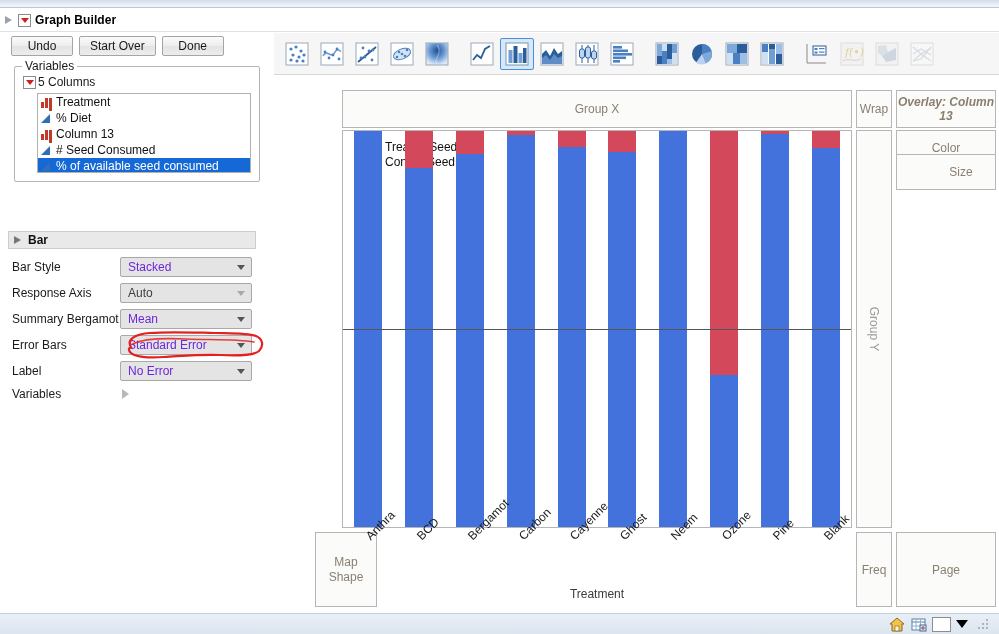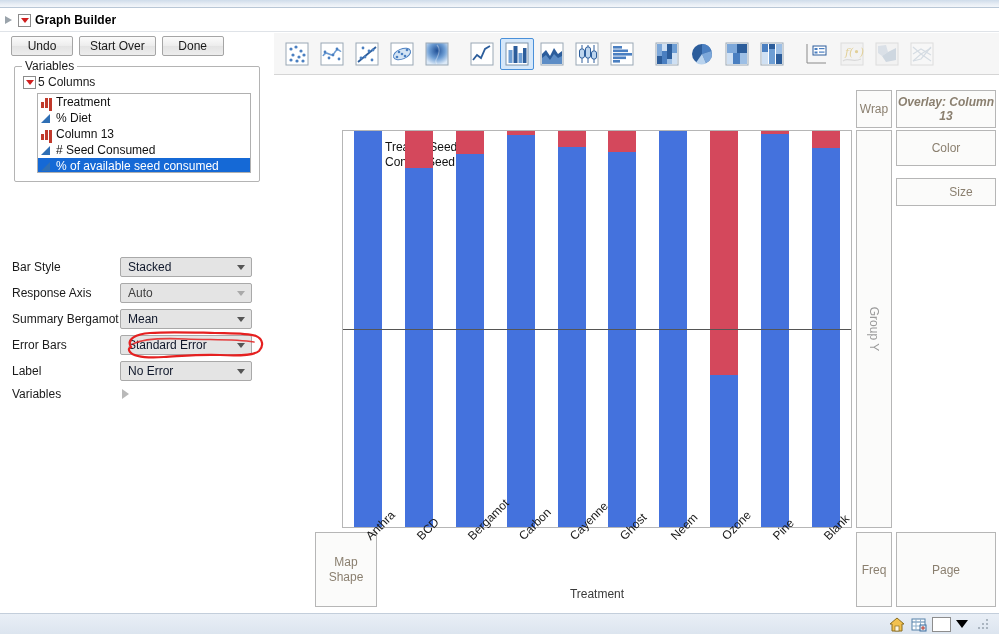--- a/index.html
+++ b/index.html
@@ -106,21 +106,21 @@
   .barhdr .discl-tri::after { border-left-color: #6f787f; }
 
   .proprow {
     position: absolute; left: 12px; height: 22px; display: flex; align-items: center;
   }
   .proplabel { width: 108px; font-size: 12px; color: #1a1a1a; }
   .propsel {
     width: 132px; height: 20px; background: #e4e4e4;
     border: 1px solid #a9a9a9; border-radius: 2px;
     display: flex; align-items: center; padding: 0 4px 0 7px;
-    font-size: 12px; color: #0f172a; position: relative; cursor: default;
+    font-size: 12px; color: #6d28d9; position: relative; cursor: default;
   }
   .propsel.disabled { color: #404040; }
   .propsel .chev {
     position: absolute; right: 6px; top: 50%; margin-top: -2px;
     border-left: 4px solid transparent; border-right: 4px solid transparent;
     border-top: 5px solid #555;
   }
   .propsel.disabled .chev { border-top-color: #a9a9a9; }
   .rtri {
     width: 12px; height: 14px; position: relative;
@@ -163,21 +163,21 @@
     font-size: 12px; color: #8a7f6f; text-align: center; cursor: default;
   }
 
   #groupx { left: 68px; top: 14px; width: 510px; height: 38px; }
   #wrapzone { left: 582px; top: 14px; width: 36px; height: 38px; }
   #overlayzone {
     left: 622px; top: 14px; width: 100px; height: 38px;
     font-style: italic; font-weight: bold; color: #8a7f6f; line-height: 14px;
   }
   #colorzone { left: 622px; top: 54px; width: 100px; height: 36px; }
-  #sizezone  { left: 622px; top: 102px; width: 100px; height: 28px; padding-left: 30px; }
+  #sizezone  { left: 622px; top: 78px; width: 100px; height: 36px; padding-left: 30px; }
   #groupy { left: 582px; top: 54px; width: 36px; height: 398px; border: 1px solid #b6b6b6; background: #fbfbfa; }
   #groupy .gytext {
     position: absolute; left: 50%; top: 50%;
     transform: translate(-50%,-50%) rotate(90deg);
     font-size: 12px; color: #9a9a9a; white-space: nowrap;
   }
   #mapshape { left: 4px; top: 456px; width: 62px; height: 75px; line-height: 15px; margin-left: 37px; }
   #freqzone { left: 582px; top: 456px; width: 36px; height: 75px; }
   #pagezone { left: 622px; top: 456px; width: 100px; height: 75px; }
 
@@ -272,20 +272,24 @@
           <span class="vicon cont"></span>
           <span># Seed Consumed</span>
         </div>
         <div class="varitem sel">
           <span class="vicon cont"></span>
           <span>% of available seed consumed</span>
         </div>
       </div>
     </div>
 
+    <div class="barhdr">
+      <span class="discl-tri"></span>
+      <span>Bar</span>
+    </div>
 
     <div class="proprow" style="top:223px;">
       <span class="proplabel">Bar Style</span>
       <span class="propsel">
         <span>Stacked</span>
         <span class="chev"></span>
       </span>
     </div>
 
     <div class="proprow" style="top:249px;">
@@ -550,20 +554,21 @@
             <path d="M4,12 L12,7 L22,13"></path>
           <path d="M4,19 L12,12 L22,19"></path>
             <path d="M4,19 L12,17 L22,5"></path>
         </g>
       </svg>
     </div>
   </div>
 
   <div class="graphwrap">
 
+    <div class="dz" id="groupx">Group X</div>
     <div class="dz" id="wrapzone">Wrap</div>
     <div class="dz" id="overlayzone">Overlay: Column 13</div>
     <div class="dz" id="colorzone">Color</div>
     <div class="dz" id="sizezone">Size</div>
 
     <div id="groupy" style="position:absolute;">
       <span class="gytext">Group Y</span>
     </div>
 
     <div class="dz" id="mapshape">

